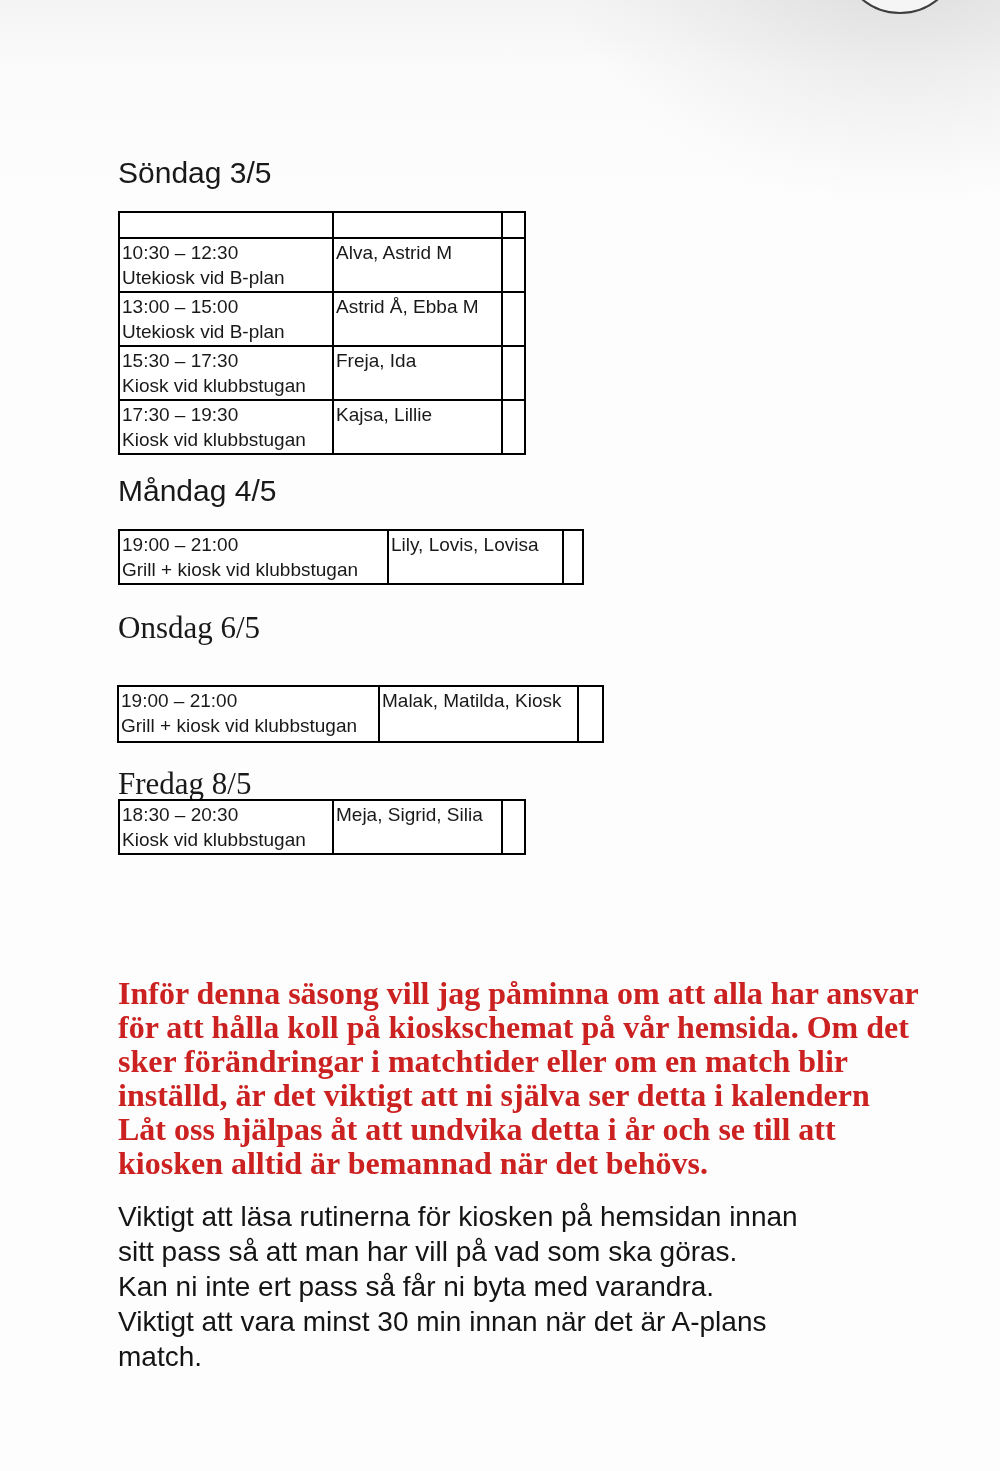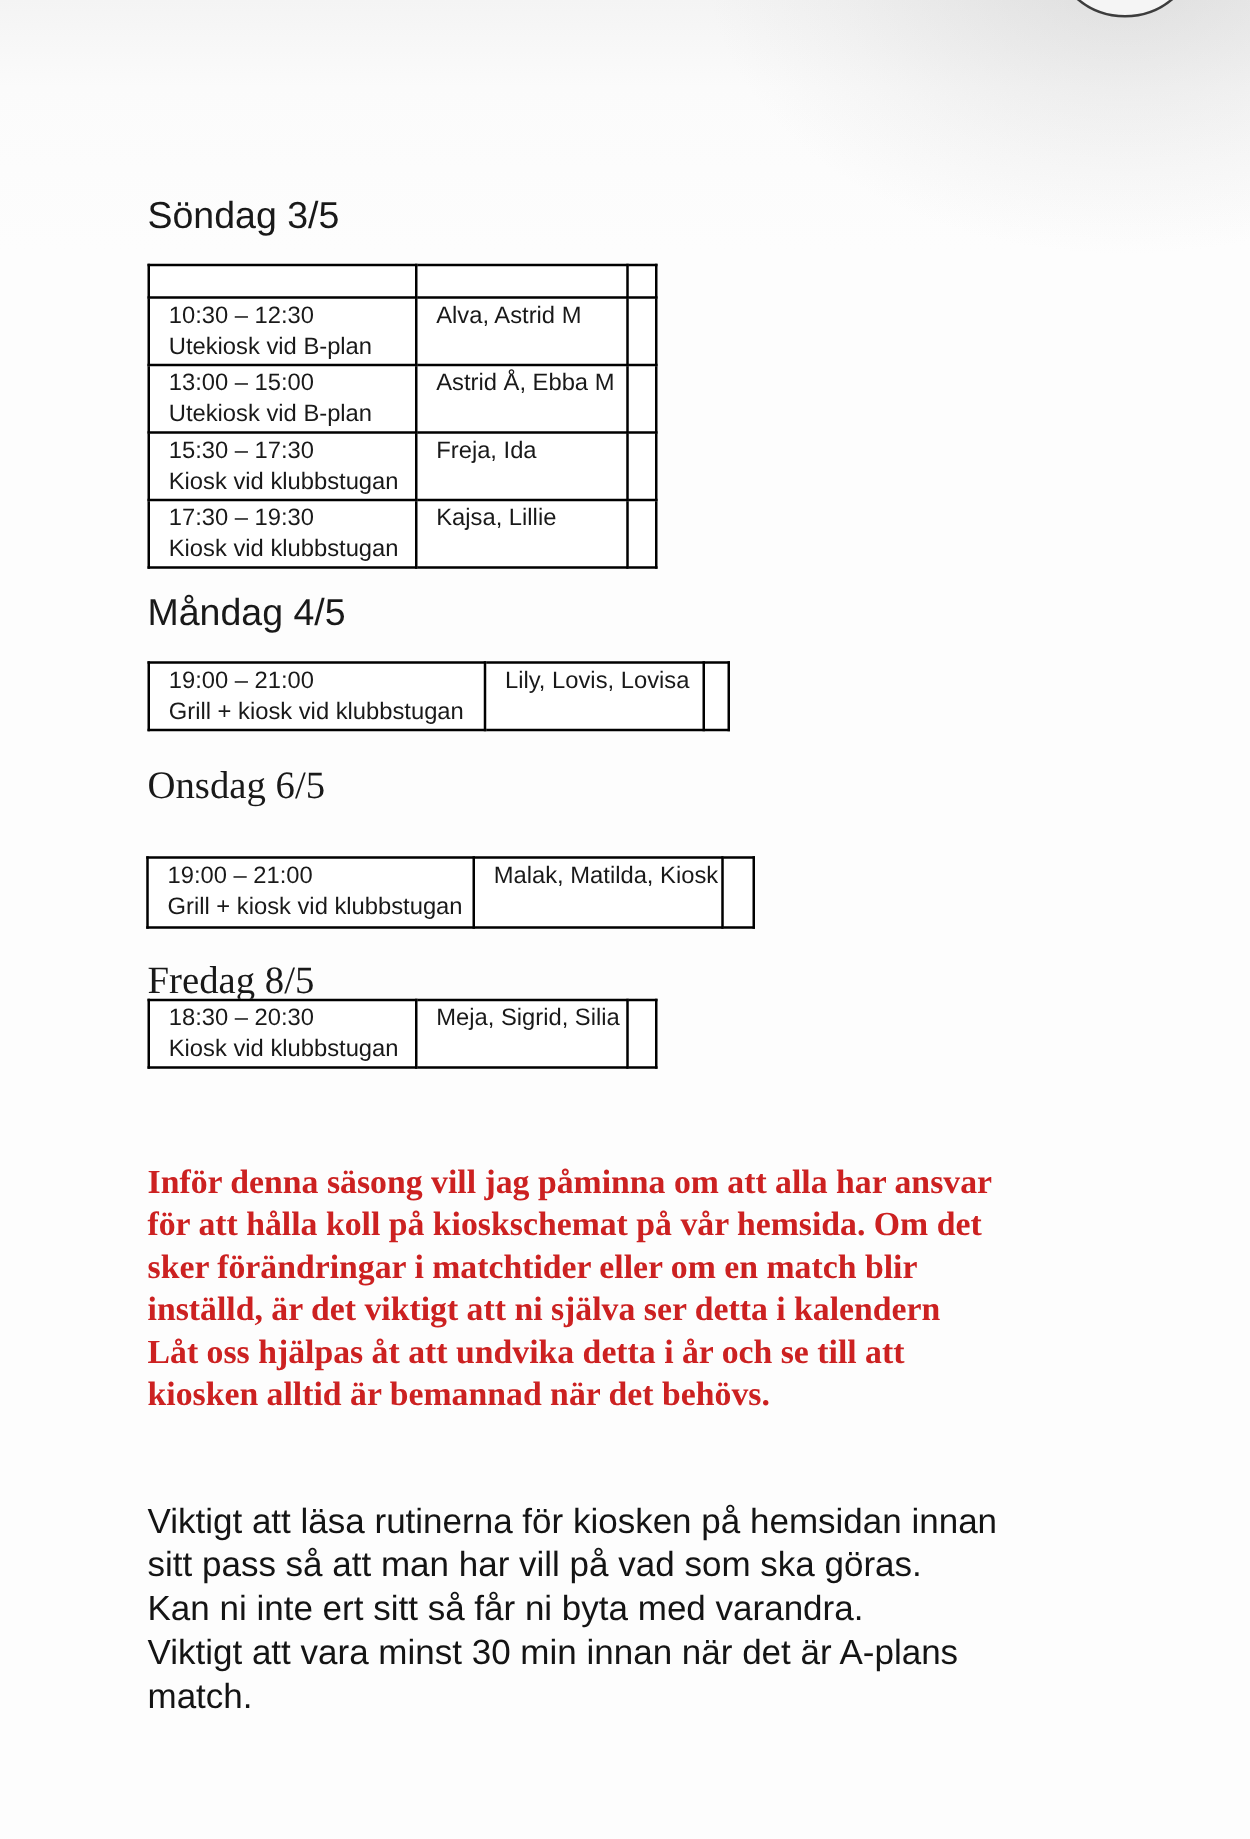--- a/index.html
+++ b/index.html
@@ -13,29 +13,29 @@
   .cutoff-circle {
     position:absolute; left:840px; top:-106px; width:120px; height:120px;
     border-radius:50%; background:#f5f5f5; border:2px solid #3d3d3d; box-sizing:border-box;
   }
   .h { position:absolute; margin:0; font-weight:400; white-space:nowrap; }
   .h-sans { font-family:"Liberation Sans", sans-serif; font-size:30px; }
   .h-serif { font-family:"Liberation Serif", serif; font-size:31px; }
 
   table.sched { position:absolute; border-collapse:collapse; table-layout:fixed; background:#ffffff; }
   table.sched td {
-    border:2px solid #000000; vertical-align:top; padding:1px 15px;
+    border:2px solid #000000; vertical-align:top; padding:1px 2px;
     font-size:19px; line-height:25px; overflow:hidden; white-space:nowrap;
   }
   table.sched td.spacer { padding:0; }
   table.sched tr.hdr td { height:22px; }
   table.sched tr.row td { height:50px; }
 
   .notice { position:absolute; left:118px; white-space:nowrap; }
-  .notice-red { top:928px; font-family:"Liberation Serif", serif; font-weight:700; font-size:27px; line-height:34px; }
+  .notice-red { top:976px; font-family:"Liberation Serif", serif; font-weight:700; font-size:32px; line-height:34px; }
   .notice-black { top:1199px; font-family:"Liberation Sans", sans-serif; font-size:28px; line-height:35px; color:#141414; }
 </style>
 </head>
 <body>
 
 <div class="page">
 
   <div class="cutoff-circle"></div>
 
   <h2 class="h h-sans" style="left:118px; top:156px;">Söndag 3/5</h2>
@@ -152,18 +152,18 @@
     <div>för att hålla koll på kioskschemat på vår hemsida. Om det</div>
     <div>sker förändringar i matchtider eller om en match blir</div>
     <div>inställd, är det viktigt att ni själva ser detta i kalendern</div>
     <div>Låt oss hjälpas åt att undvika detta i år och se till att</div>
     <div>kiosken alltid är bemannad när det behövs.</div>
   </div>
 
   <div class="notice notice-black">
     <div>Viktigt att läsa rutinerna för kiosken på hemsidan innan</div>
     <div>sitt pass så att man har vill på vad som ska göras.</div>
-    <div>Kan ni inte ert sitt så får ni byta med varandra.</div>
+    <div>Kan ni inte ert pass så får ni byta med varandra.</div>
     <div>Viktigt att vara minst 30 min innan när det är A-plans</div>
     <div>match.</div>
   </div>
 
 </div>
 
 </body></html>

